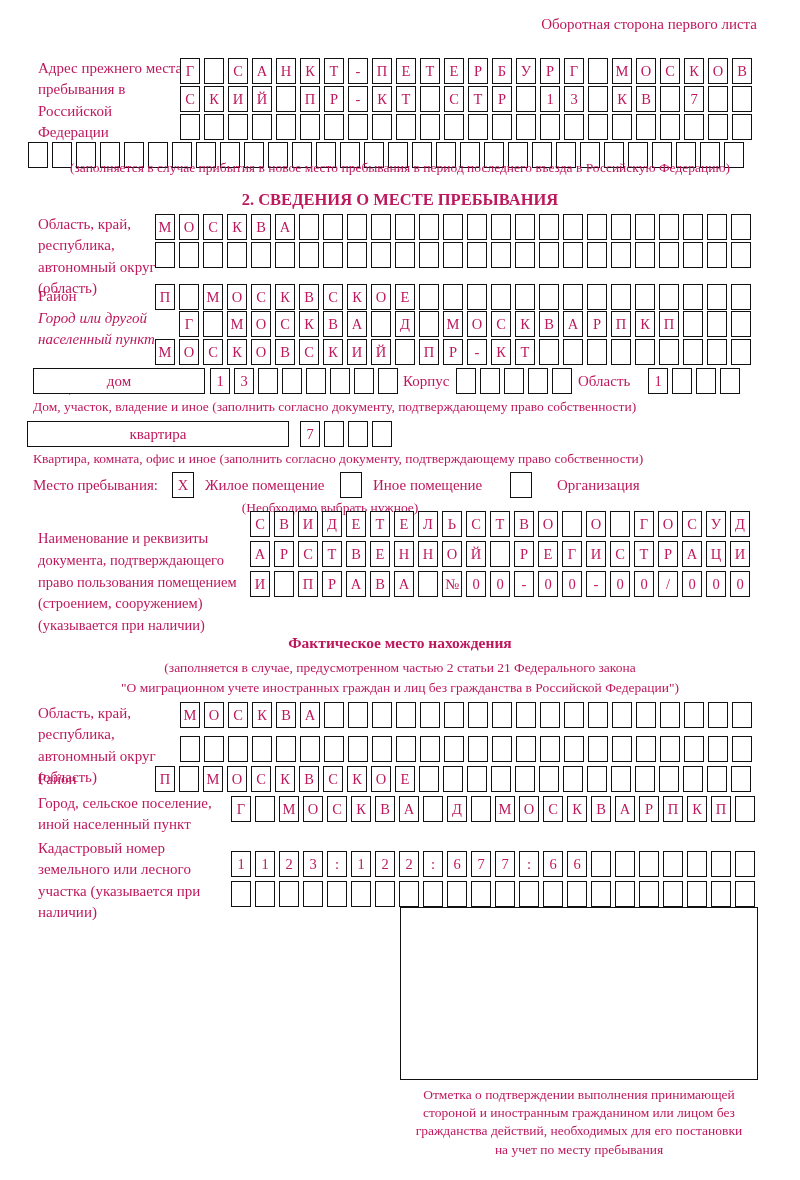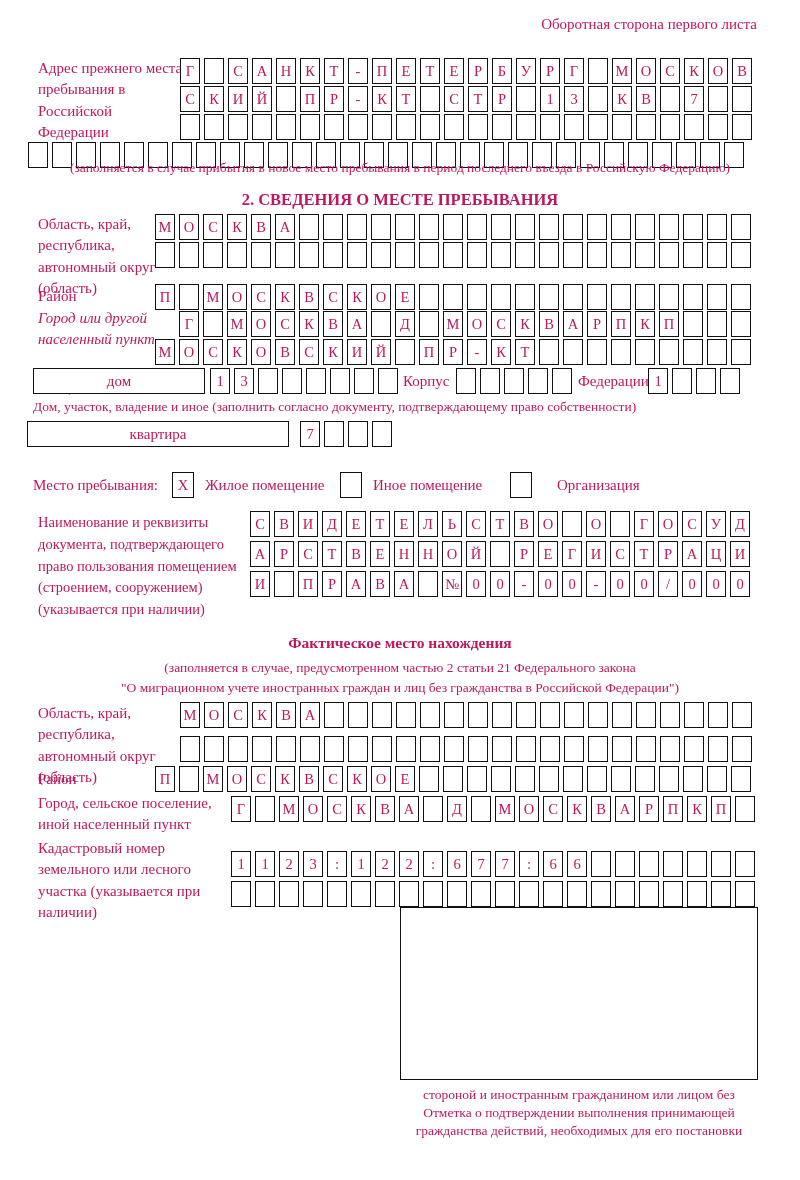--- a/index.html
+++ b/index.html
@@ -1,20 +1,20 @@
 <!DOCTYPE html>
 <html><head>
 <meta charset="utf-8">
 <style>
   html,body{margin:0;padding:0;background:#fff;}
   .page{position:relative;width:800px;height:1180px;background:#ffffff;
         font-family:"Liberation Serif",serif;color:#be185d;overflow:hidden;}
   .abs{position:absolute;}
   .label{font-size:15px;line-height:1.42;}
-  .small-label{font-size:14.5px;line-height:1.5;}
+  .small-label{font-size:14.5px;line-height:1.5;margin-top:16px;}
   .caption{font-size:13.5px;text-align:center;width:800px;left:0;}
   .heading{font-weight:bold;text-align:center;width:800px;left:0;}
   .cellrow{position:absolute;display:flex;}
   .cell{flex:0 0 auto;width:20px;height:26px;margin-right:4px;border:1.6px solid #111;
         box-sizing:border-box;display:flex;align-items:center;justify-content:center;
         font-size:14.5px;background:#fff;}
   .widebox{position:absolute;height:26px;border:1.6px solid #111;box-sizing:border-box;
         display:flex;align-items:center;justify-content:center;font-size:15px;background:#fff;}
   .checkbox{position:absolute;width:22px;height:26px;border:1.6px solid #111;box-sizing:border-box;
         display:flex;align-items:center;justify-content:center;font-size:14.5px;background:#fff;}
@@ -299,46 +299,48 @@
       <div class="cell"></div>
     </div>
   <div class="abs label" style="left:403px;top:371px;">Корпус</div>
   <div class="cellrow" style="left:456px;top:368px;">
       <div class="cell"></div>
       <div class="cell"></div>
       <div class="cell"></div>
       <div class="cell"></div>
       <div class="cell"></div>
     </div>
-  <div class="abs label" style="left:578px;top:371px;">Федерации</div>
+  <div class="abs label" style="left:578px;top:371px;">Область</div>
   <div class="cellrow" style="left:648px;top:368px;">
       <div class="cell">1</div>
       <div class="cell"></div>
       <div class="cell"></div>
       <div class="cell"></div>
     </div>
   <div class="abs" style="left:33px;top:399px;font-size:13.5px;">Дом, участок, владение и иное (заполнить согласно документу, подтверждающему право собственности)</div>
 
   <div class="widebox" style="left:27px;top:421px;width:262px;">
     <span>квартира</span>
   </div>
   <div class="cellrow" style="left:300px;top:421px;">
       <div class="cell">7</div>
       <div class="cell"></div>
       <div class="cell"></div>
       <div class="cell"></div>
     </div>
+  <div class="abs" style="left:33px;top:451px;font-size:13.5px;">Квартира, комната, офис и иное (заполнить согласно документу, подтверждающему право собственности)</div>
 
   <div class="abs label" style="left:33px;top:475px;">Место пребывания:</div>
   <div class="checkbox" style="left:172px;top:472px;">X</div>
   <div class="abs label" style="left:205px;top:475px;">Жилое помещение</div>
   <div class="checkbox" style="left:340px;top:472px;"></div>
   <div class="abs label" style="left:373px;top:475px;">Иное помещение</div>
   <div class="checkbox" style="left:510px;top:472px;"></div>
   <div class="abs label" style="left:557px;top:475px;">Организация</div>
+  <div class="abs" style="left:130px;top:500px;width:400px;text-align:center;font-size:13.5px;">(Необходимо выбрать нужное)</div>
 
   <div class="abs small-label" style="left:38px;top:512px;width:215px;">Наименование и реквизиты документа, подтверждающего право пользования помещением (строением, сооружением) (указывается при наличии)</div>
   <div class="cellrow" style="left:250px;top:511px;">
       <div class="cell">С</div>
       <div class="cell">В</div>
       <div class="cell">И</div>
       <div class="cell">Д</div>
       <div class="cell">Е</div>
       <div class="cell">Т</div>
       <div class="cell">Е</div>
@@ -562,18 +564,19 @@
       <div class="cell"></div>
       <div class="cell"></div>
       <div class="cell"></div>
       <div class="cell"></div>
       <div class="cell"></div>
       <div class="cell"></div>
     </div>
 
   <div class="stampbox" style="left:400px;top:907px;width:358px;height:173px;"></div>
   <div class="abs stampnote" style="left:390px;top:1086px;width:378px;">
+    <div>Отметка о подтверждении выполнения принимающей</div>
     <div>стороной и иностранным гражданином или лицом без</div>
-    <div>Отметка о подтверждении выполнения принимающей</div>
     <div>гражданства действий, необходимых для его постановки</div>
+    <div>на учет по месту пребывания</div>
   </div>
 
 </div>
 
 </body></html>

